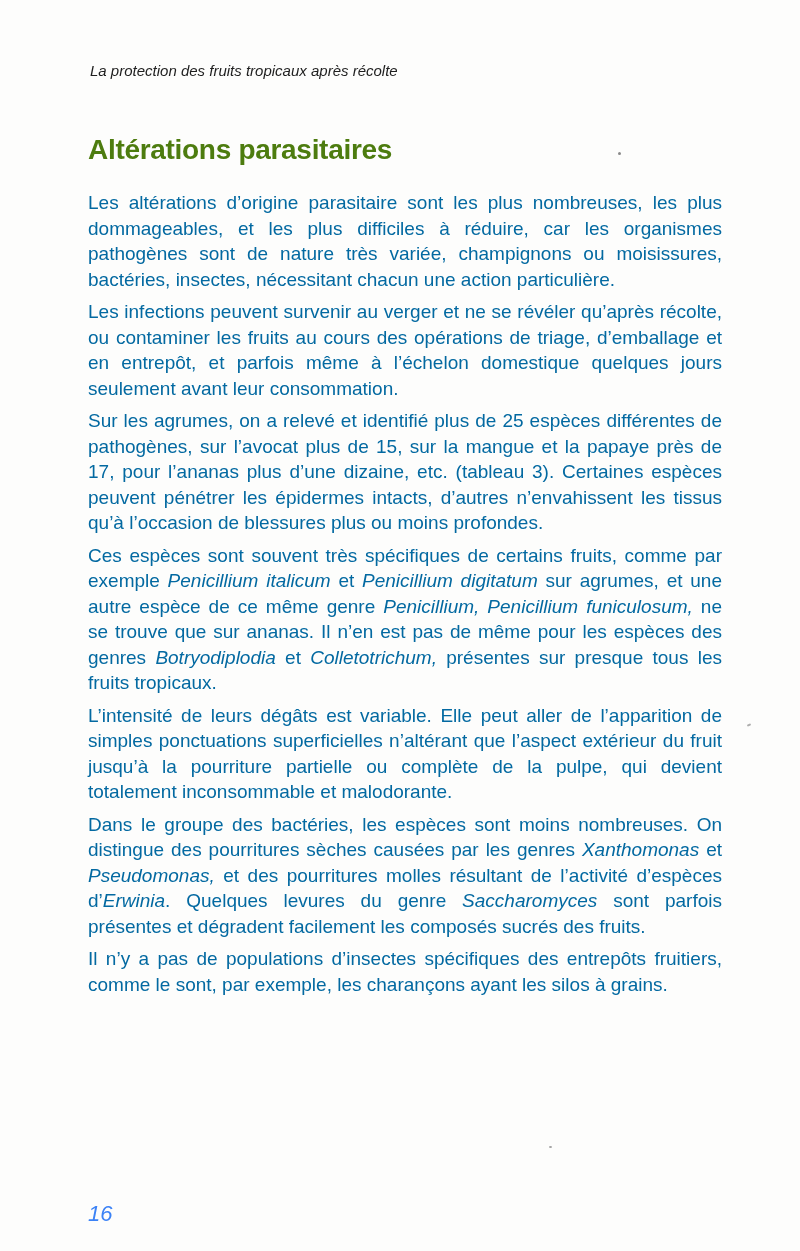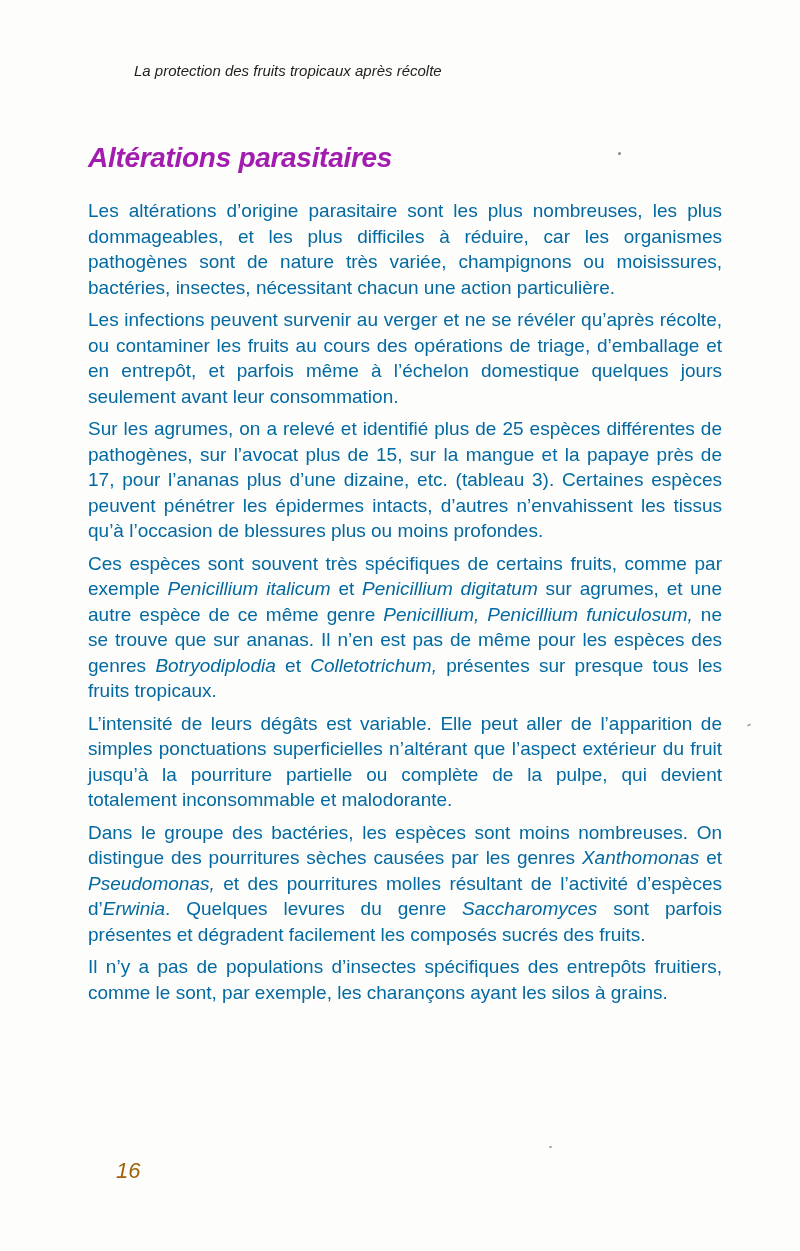--- a/index.html
+++ b/index.html
@@ -17,59 +17,56 @@
     overflow: hidden;
   }
   .running-header {
     position: absolute;
     top: 62px;
     left: 90px;
     font-style: italic;
     font-size: 15px;
     color: #1f1f1f;
     white-space: nowrap;
-    margin-left: 44px;
   }
   .content {
     position: absolute;
     top: 134px;
     left: 88px;
     width: 634px;
   }
   .section-heading {
-    margin: 8px 0 24px 0;
+    margin: 0 0 24px 0;
     font-size: 28px;
     font-weight: bold;
-    font-style: italic;
-    color: #a21caf;
+    color: #4d7c0f;
     letter-spacing: -0.3px;
   }
   .paragraphs p {
     margin: 0 0 7px 0;
     font-size: 19px;
     line-height: 25.5px;
     text-align: justify;
     color: #0369a1;
     hyphens: auto;
     -webkit-hyphens: auto;
   }
   .paragraphs p:last-child {
     margin-bottom: 0;
   }
   .paragraphs i {
     font-style: italic;
   }
   .page-number {
     position: absolute;
-    top: 1158px;
+    top: 1201px;
     left: 88px;
     font-style: italic;
     font-size: 22px;
-    color: #a16207;
-    margin-left: 28px;
+    color: #3b82f6;
   }
   
   .speck {
     position: absolute;
     background: #8a8a8a;
     border-radius: 50%;
   }
   .speck-1 { top: 152px; left: 618px; width: 3px; height: 3px; }
   .speck-2 { top: 724px; left: 747px; width: 4px; height: 2px; border-radius: 1px; transform: rotate(-25deg); opacity: .7; }
   .speck-3 { top: 1146px; left: 549px; width: 3px; height: 2px; opacity: .8; }

